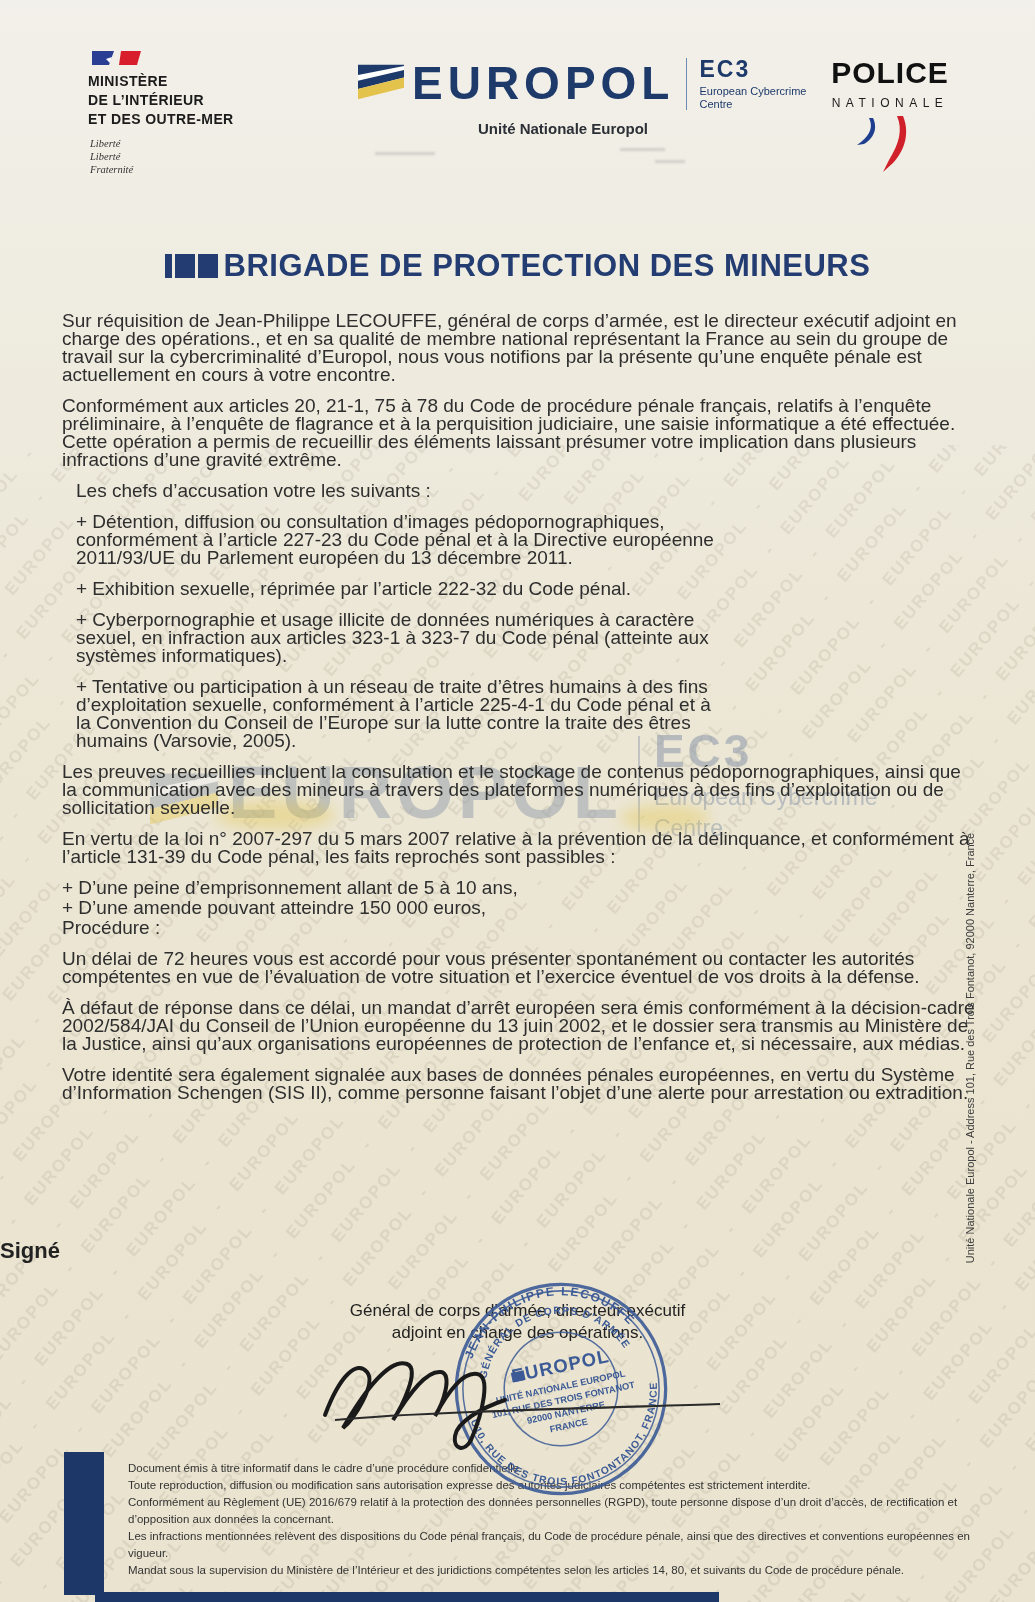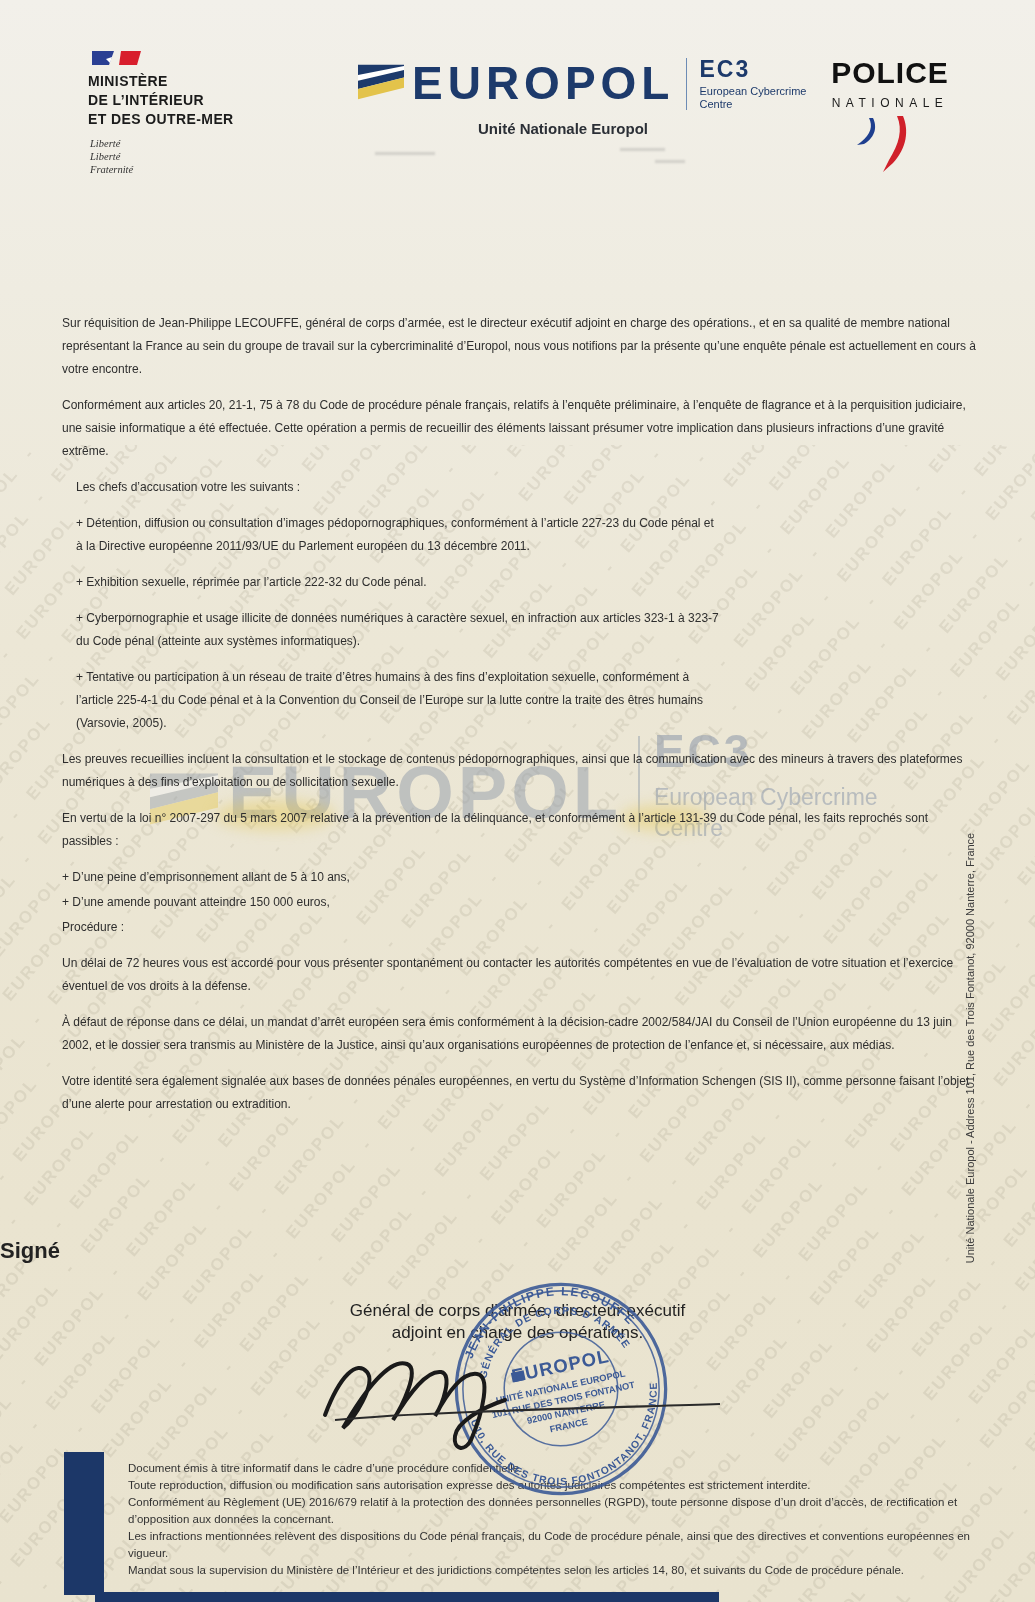--- a/index.html
+++ b/index.html
@@ -47,21 +47,21 @@
   
   .title-row{position:absolute;left:0;right:0;top:248px;text-align:center;z-index:2;}
   .title-inner{display:inline-flex;align-items:center;}
   .tmark{display:inline-block;background:#233d72;margin-right:3px;}
   .tm1{width:7px;height:24px;}
   .tm2{width:20px;height:24px;}
   .title-text{font-size:31px;font-weight:700;color:#233d72;letter-spacing:.5px;}
 
   
   .doc{position:absolute;left:62px;right:58px;top:312px;z-index:2;
-       font-size:12px;line-height:23px;color:#2e2e2e;}
+       font-size:19px;line-height:18px;color:#2e2e2e;}
   .doc p{margin:0 0 13px 0;}
   .indent{margin-left:14px !important;}
   .charge{width:645px;}
   .tight{margin-bottom:2px !important;}
 
   
   .sig-label{position:absolute;left:0;right:0;top:1238px;text-align:left;
              font-size:22px;color:#222;font-weight:700;z-index:2;}
   .sig-title{position:absolute;left:0;right:0;top:1300px;text-align:center;
              font-size:17px;line-height:22px;color:#222;z-index:2;}
@@ -146,20 +146,28 @@
 
   <div class="hdr police-h">
     <div class="p1">POLICE</div>
     <div class="p2">NATIONALE</div>
     <svg width="78" height="56" viewBox="0 0 78 56">
       <path fill="#1e3f8f" d="M18 2c4 8 2 16-8 24l-4 3 7-1c12-7 13-18 9-26z"></path>
       <path fill="#d0202a" d="M46 0c6 14 2 28-8 44l-6 12 10-9C56 32 58 14 52 0z"></path>
     </svg>
   </div>
 
+  <div class="title-row">
+    <span class="title-inner">
+      <span class="tmark tm1"></span>
+      <span class="tmark tm2"></span>
+      <span class="tmark tm2" style="margin-right:6px;"></span>
+      <span class="title-text">BRIGADE DE PROTECTION DES MINEURS</span>
+    </span>
+  </div>
 
   <div class="doc">
     <p>Sur réquisition de Jean-Philippe LECOUFFE, général de corps d’armée, est le directeur exécutif adjoint en charge des opérations., et en sa qualité de membre national représentant la France au sein du groupe de travail sur la cybercriminalité d’Europol, nous vous notifions par la présente qu’une enquête pénale est actuellement en cours à votre encontre.</p>
     <p>Conformément aux articles 20, 21-1, 75 à 78 du Code de procédure pénale français, relatifs à l’enquête préliminaire, à l’enquête de flagrance et à la perquisition judiciaire, une saisie informatique a été effectuée. Cette opération a permis de recueillir des éléments laissant présumer votre implication dans plusieurs infractions d’une gravité extrême.</p>
     <p class="indent">Les chefs d’accusation votre les suivants :</p>
     <p class="indent charge">+ Détention, diffusion ou consultation d’images pédopornographiques, conformément à l’article 227-23 du Code pénal et à la Directive européenne 2011/93/UE du Parlement européen du 13 décembre 2011.</p>
     <p class="indent charge">+ Exhibition sexuelle, réprimée par l’article 222-32 du Code pénal.</p>
     <p class="indent charge">+ Cyberpornographie et usage illicite de données numériques à caractère sexuel, en infraction aux articles 323-1 à 323-7 du Code pénal (atteinte aux systèmes informatiques).</p>
     <p class="indent charge">+ Tentative ou participation à un réseau de traite d’êtres humains à des fins d’exploitation sexuelle, conformément à l’article 225-4-1 du Code pénal et à la Convention du Conseil de l’Europe sur la lutte contre la traite des êtres humains (Varsovie, 2005).</p>
     <p>Les preuves recueillies incluent la consultation et le stockage de contenus pédopornographiques, ainsi que la communication avec des mineurs à travers des plateformes numériques à des fins d’exploitation ou de sollicitation sexuelle.</p>

